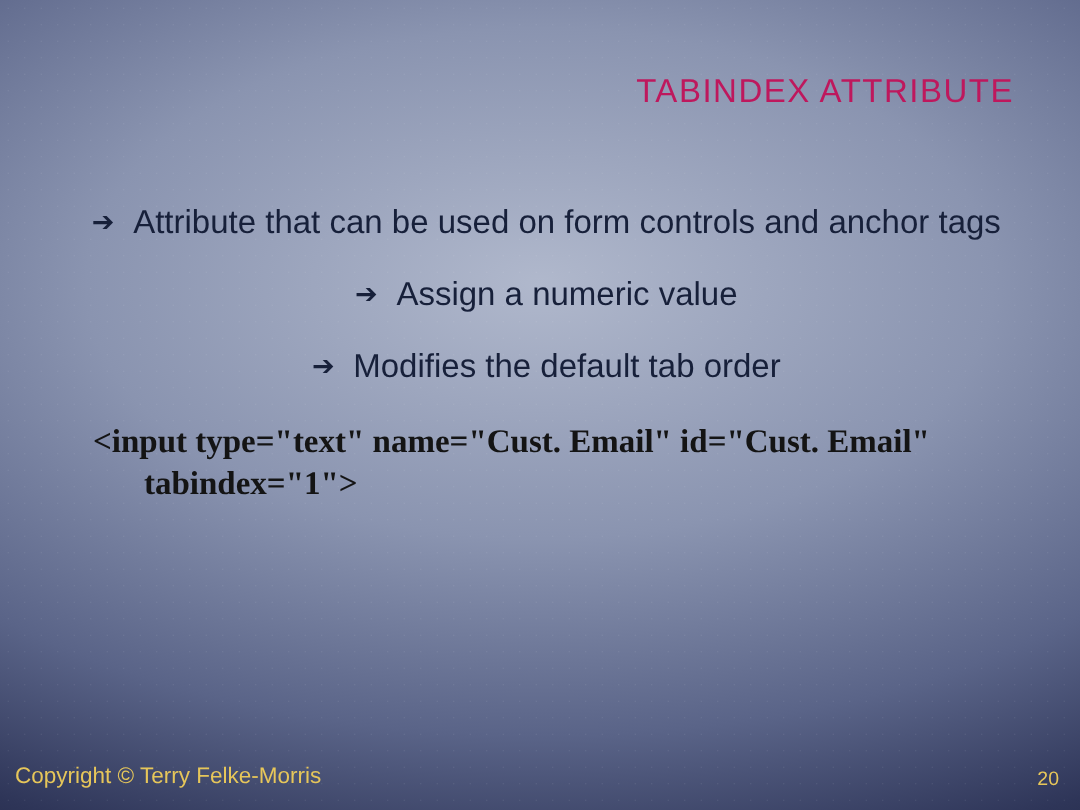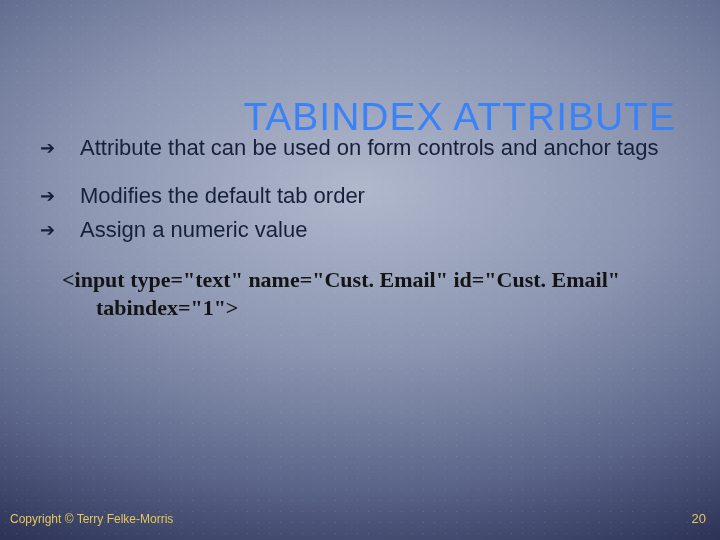--- a/index.html
+++ b/index.html
@@ -18,39 +18,39 @@
   .dots {
     position: absolute; inset: 0;
     background-image: radial-gradient(rgba(255,255,255,0.12) 0.6px, transparent 0.6px);
     background-size: 11px 11px;
     pointer-events: none;
   }
   .title {
     position: absolute;
     top: 48px;
     right: 44px;
-    font-size: 39px;
+    font-size: 22px;
     font-weight: 400;
     letter-spacing: 1px;
-    color: #3b82f6;
-    margin-top: 47px;
+    color: #be185d;
   }
   .content {
     position: absolute;
     top: 134px;
     left: 62px;
     right: 44px;
   }
   .bullet {
     font-size: 22px;
     line-height: 1.28;
     color: #17203a;
     margin-bottom: 20px;
     text-indent: -22px;
     padding-left: 22px;
+    text-align: center;
   }
   .bullet .arrow {
     display: inline-block;
     width: 18px;
     font-size: 18px;
     vertical-align: 1px;
     color: #17203a;
   }
   .bullet.tight { margin-bottom: 6px; }
   .code {
@@ -60,21 +60,21 @@
     color: #141414;
     line-height: 1.25;
     margin-top: 22px;
     padding-left: 0;
   }
   .code .indent { display: block; padding-left: 34px; }
   .footer-left {
     position: absolute;
     left: 10px;
     bottom: 14px;
-    font-size: 12px;
+    font-size: 15px;
     color: #e6c65a;
   }
   .footer-right {
     position: absolute;
     right: 14px;
     bottom: 14px;
     font-size: 13px;
     color: #e6c65a;
   }
 </style>
@@ -82,25 +82,25 @@
 <body>
 
 <div class="dots"></div>
 
 <div class="title">TABINDEX ATTRIBUTE</div>
 
 <div class="content">
   <div class="bullet">
     <span class="arrow">➔</span><span>Attribute that can be used on form controls and anchor tags</span>
   </div>
+  <div class="bullet">
+    <span class="arrow">➔</span><span>Assign a numeric value</span>
+  </div>
   <div class="bullet tight">
     <span class="arrow">➔</span><span>Modifies the default tab order</span>
-  </div>
-  <div class="bullet">
-    <span class="arrow">➔</span><span>Assign a numeric value</span>
   </div>
   <div class="code">
     <span>&lt;input  type="text" name="Cust. Email" id="Cust. Email"</span>
     <span class="indent">tabindex="1"&gt;</span>
   </div>
 </div>
 
 <div class="footer-left">Copyright © Terry Felke-Morris</div>
 <div class="footer-right">20</div>
 

